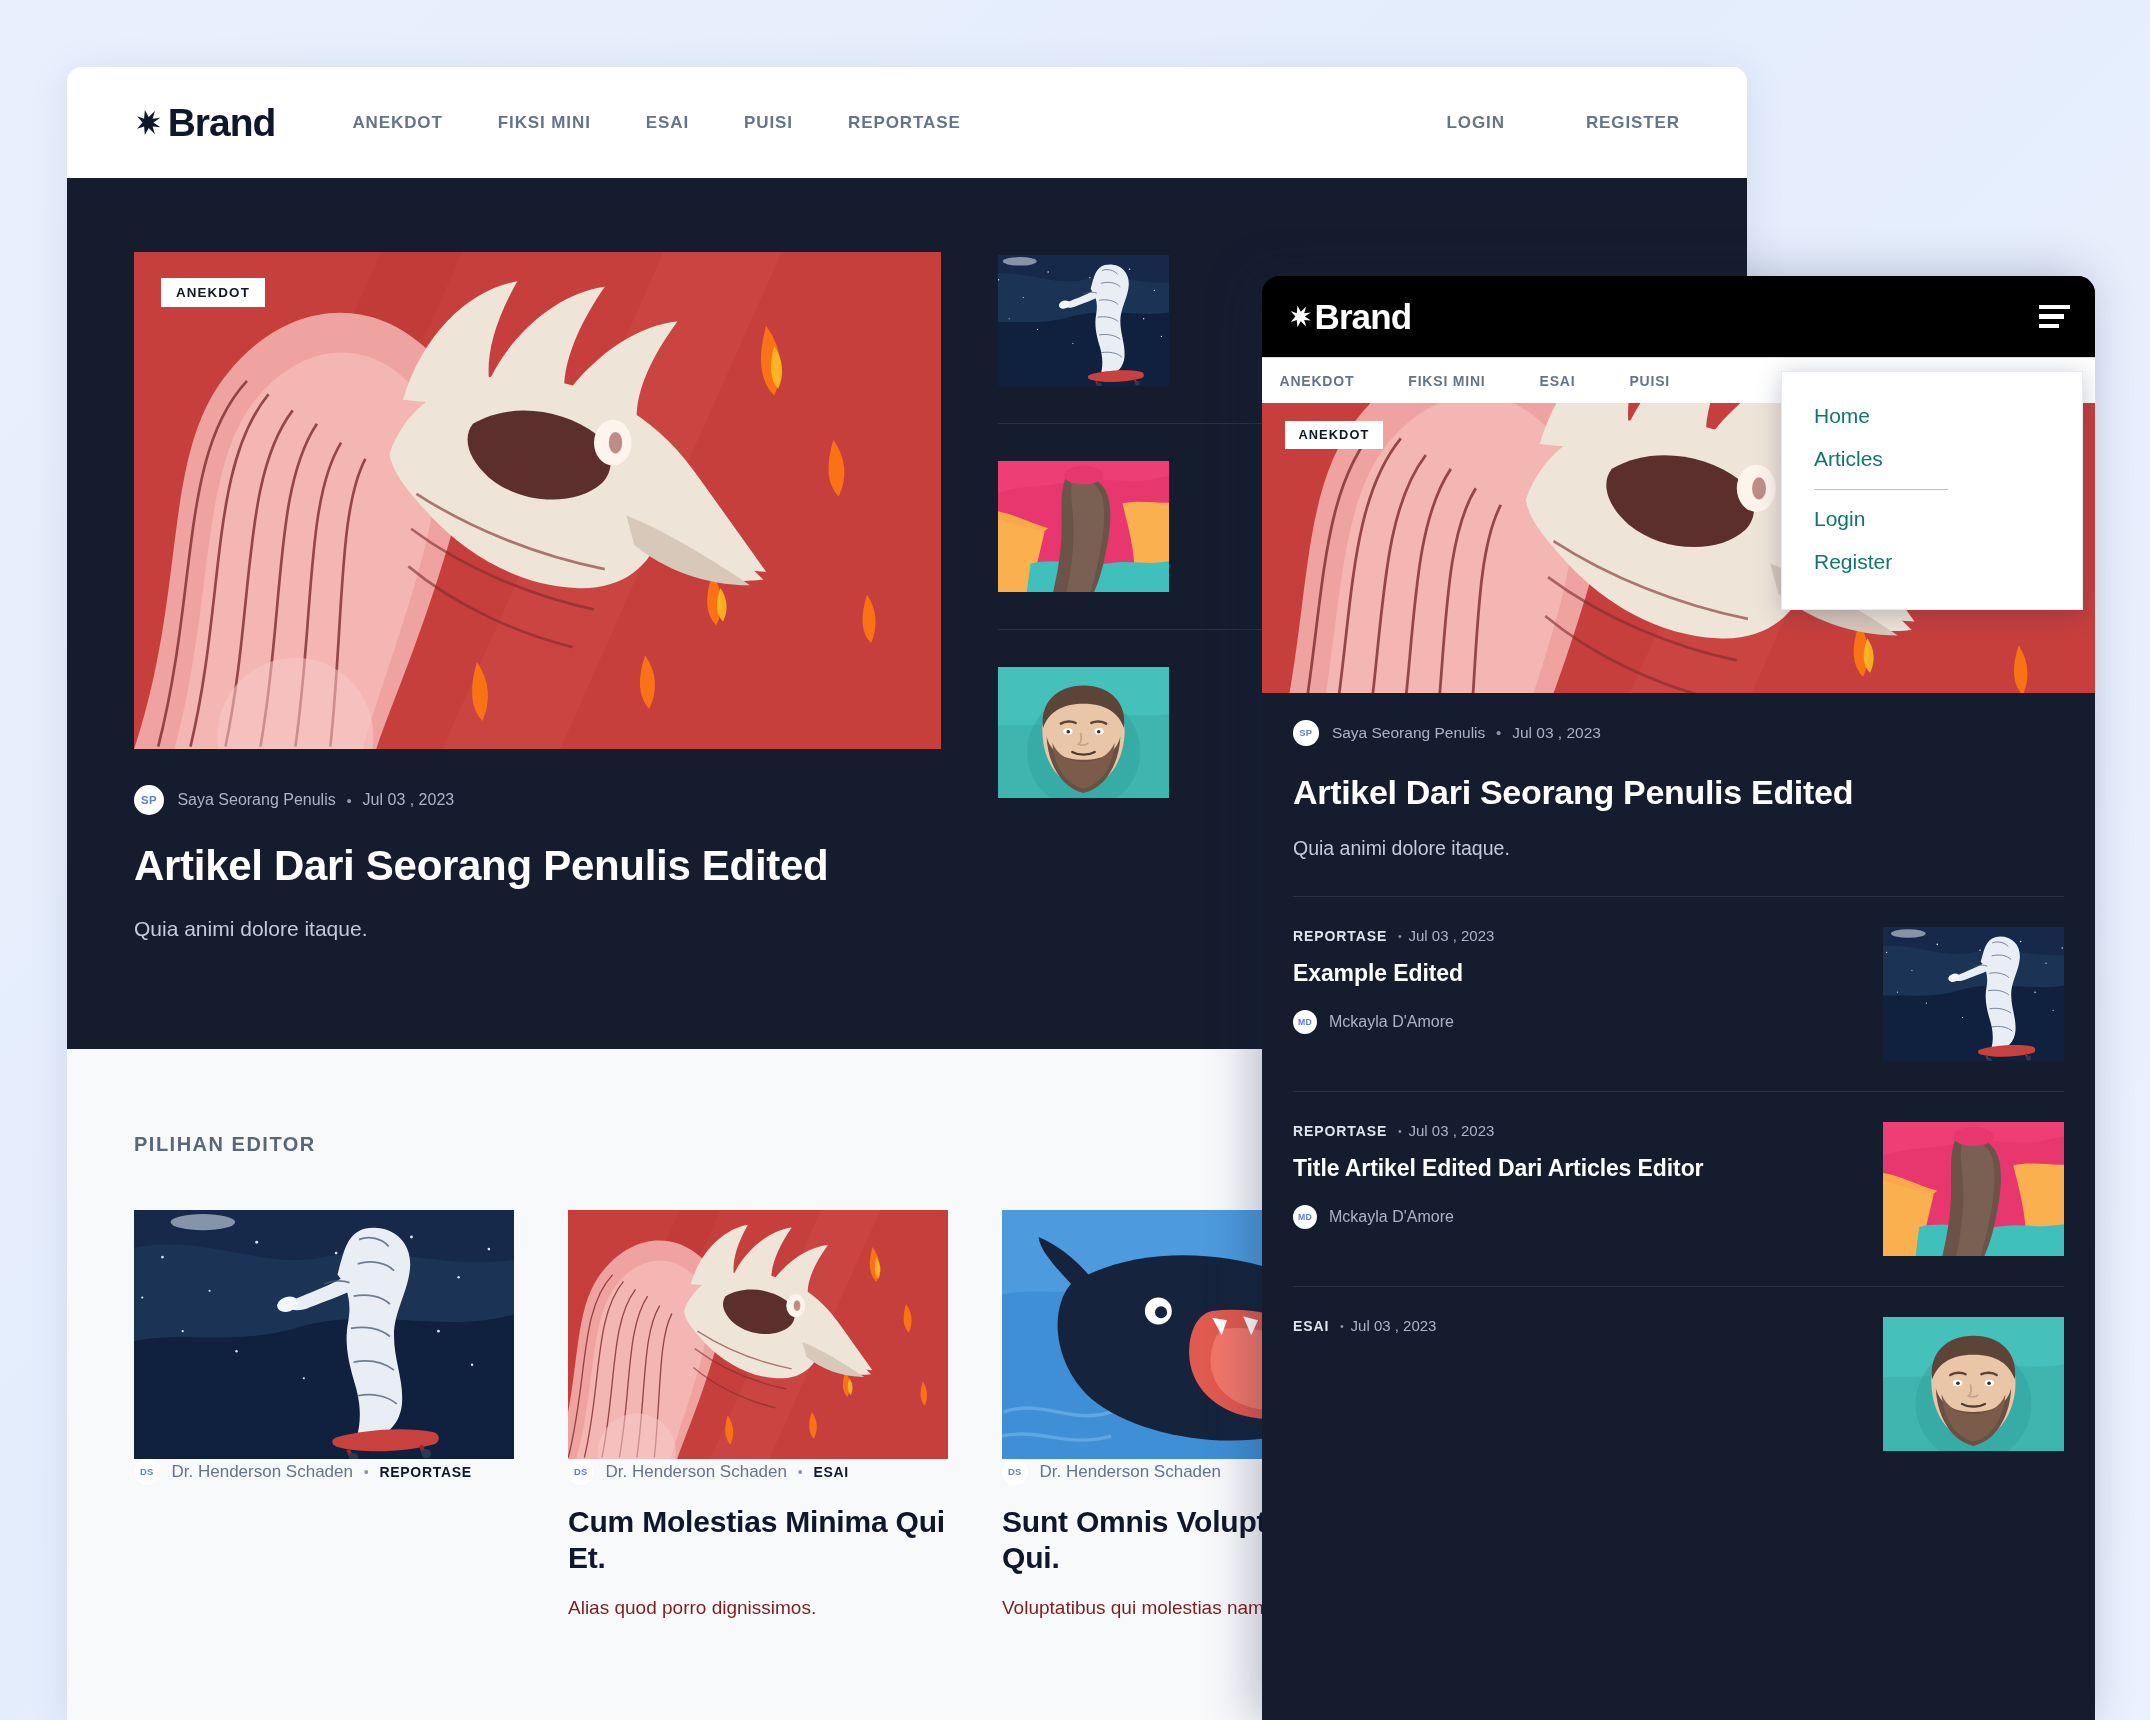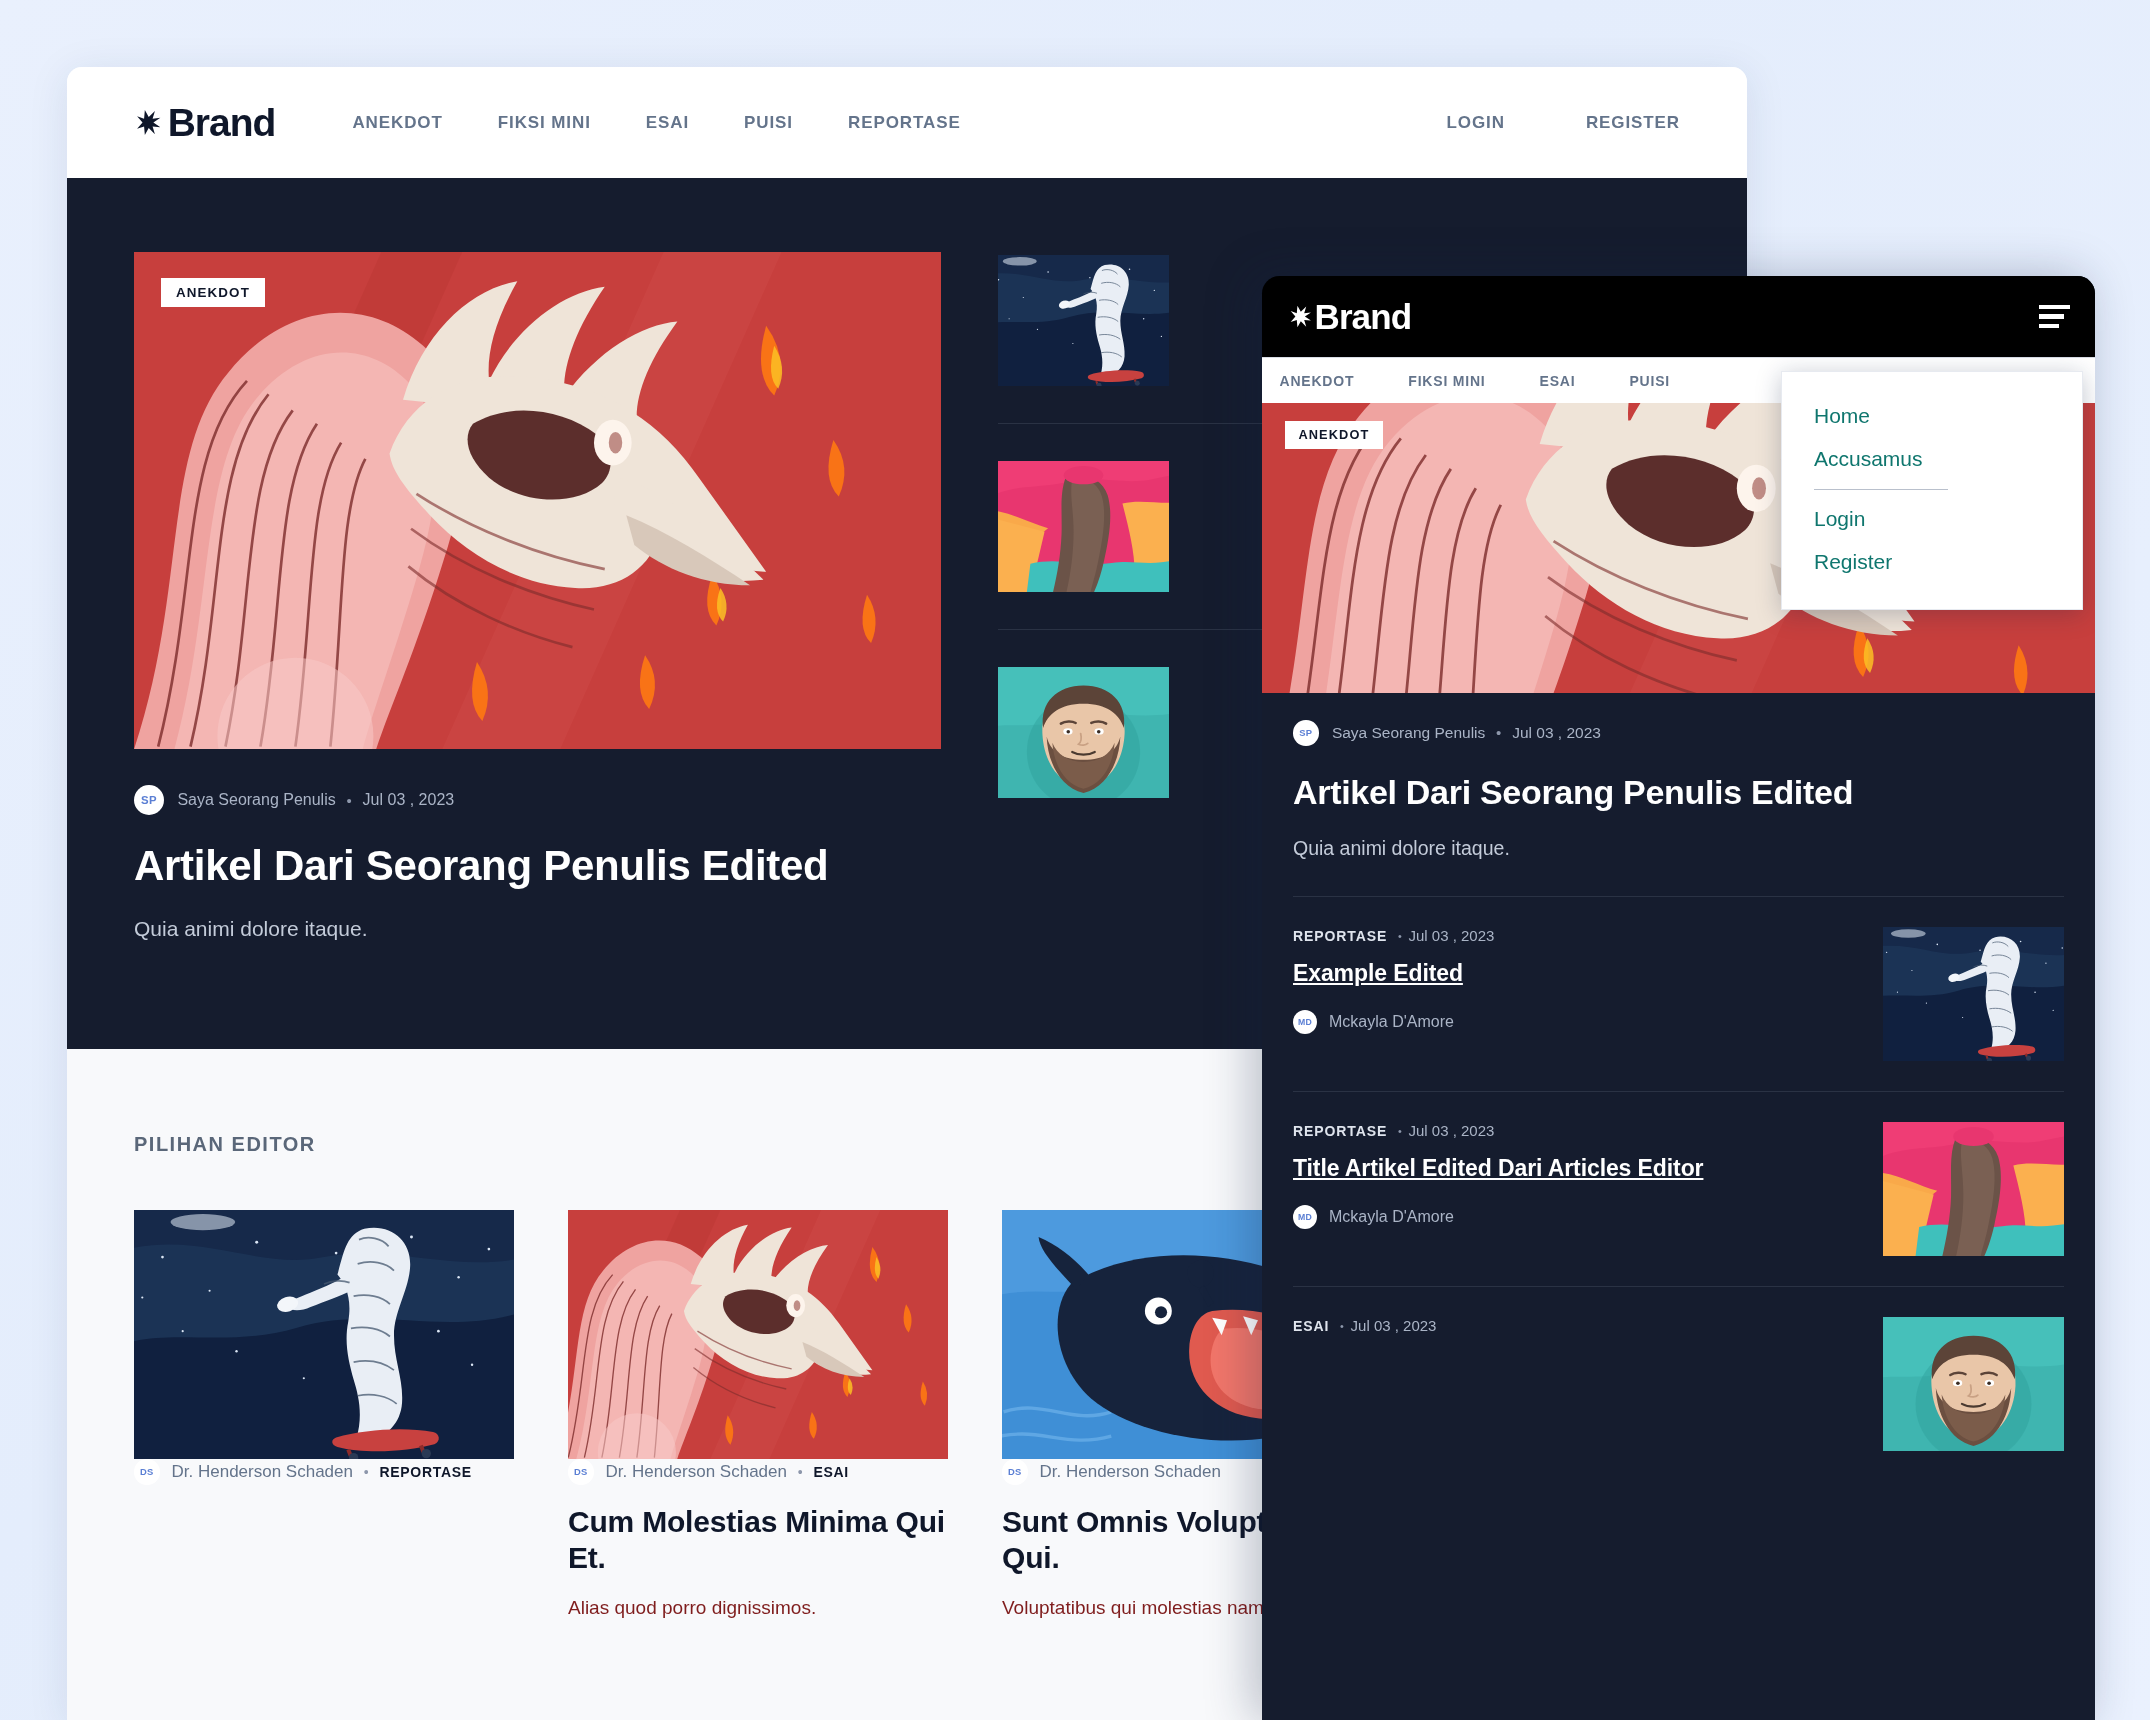--- a/index.html
+++ b/index.html
@@ -115,21 +115,21 @@
   .mb-sub{ font-size:19.5px; color:#c3cbd9; margin-top:25.5px;}
 
   .mb-list{ padding:0 31px;}
   .mb-item{ display:flex; padding:30px 0; border-top:0.7px solid #2a3244;}
   .mb-item-txt{ flex:1; padding-right:20px;}
   .mb-kicker{ display:flex; align-items:center; }
   .mb-kicker .c{ font-size:14px; font-weight:bold; letter-spacing:0.9px; color:#dfe4ed;}
   .mb-kicker .d{ font-size:15px; color:#aab4c6; margin-left:19px;}
   .mb-kicker .sep{ color:#8d97ab; margin-left:10.8px; margin-right:2.7px;}
   .mb-item-title{ font-size:23px; font-weight:bold; color:#ffffff; margin-top:16px;
-    letter-spacing:-0.1px;text-decoration:underline;}
+    letter-spacing:-0.1px;}
   .mb-auth{ display:flex; align-items:center; margin-top:23px;}
   .mb-auth .nm{ font-size:16px; color:#aab4c6; margin-left:12px;}
   .mb-thumb{ width:181px; height:134px; flex:none; overflow:hidden; position:relative;}
 
   
   .art{ position:absolute; inset:0; width:100%; height:100%; display:block;}
 </style>
 </head>
 <body>
 
@@ -444,21 +444,21 @@
 
   <div class="mb-nav">
     <a href="#">ANEKDOT</a>
     <a href="#">FIKSI MINI</a>
     <a href="#">ESAI</a>
     <a href="#">PUISI</a>
   </div>
 
   <div class="dropdown">
     <a href="#">Home</a>
-    <a href="#">Accusamus</a>
+    <a href="#">Articles</a>
     <div class="dd-divider"></div>
     <a href="#">Login</a>
     <a href="#">Register</a>
   </div>
 
   <div class="mb-hero-img">
     <span class="badge" style="left:23px;top:17.5px;font-size:12.8px;padding:6.7px 13.4px">ANEKDOT</span>
     <svg class="art" viewBox="0 0 600 370" preserveAspectRatio="xMidYMid slice">
         <use href="#art-bird"></use>
       </svg>

